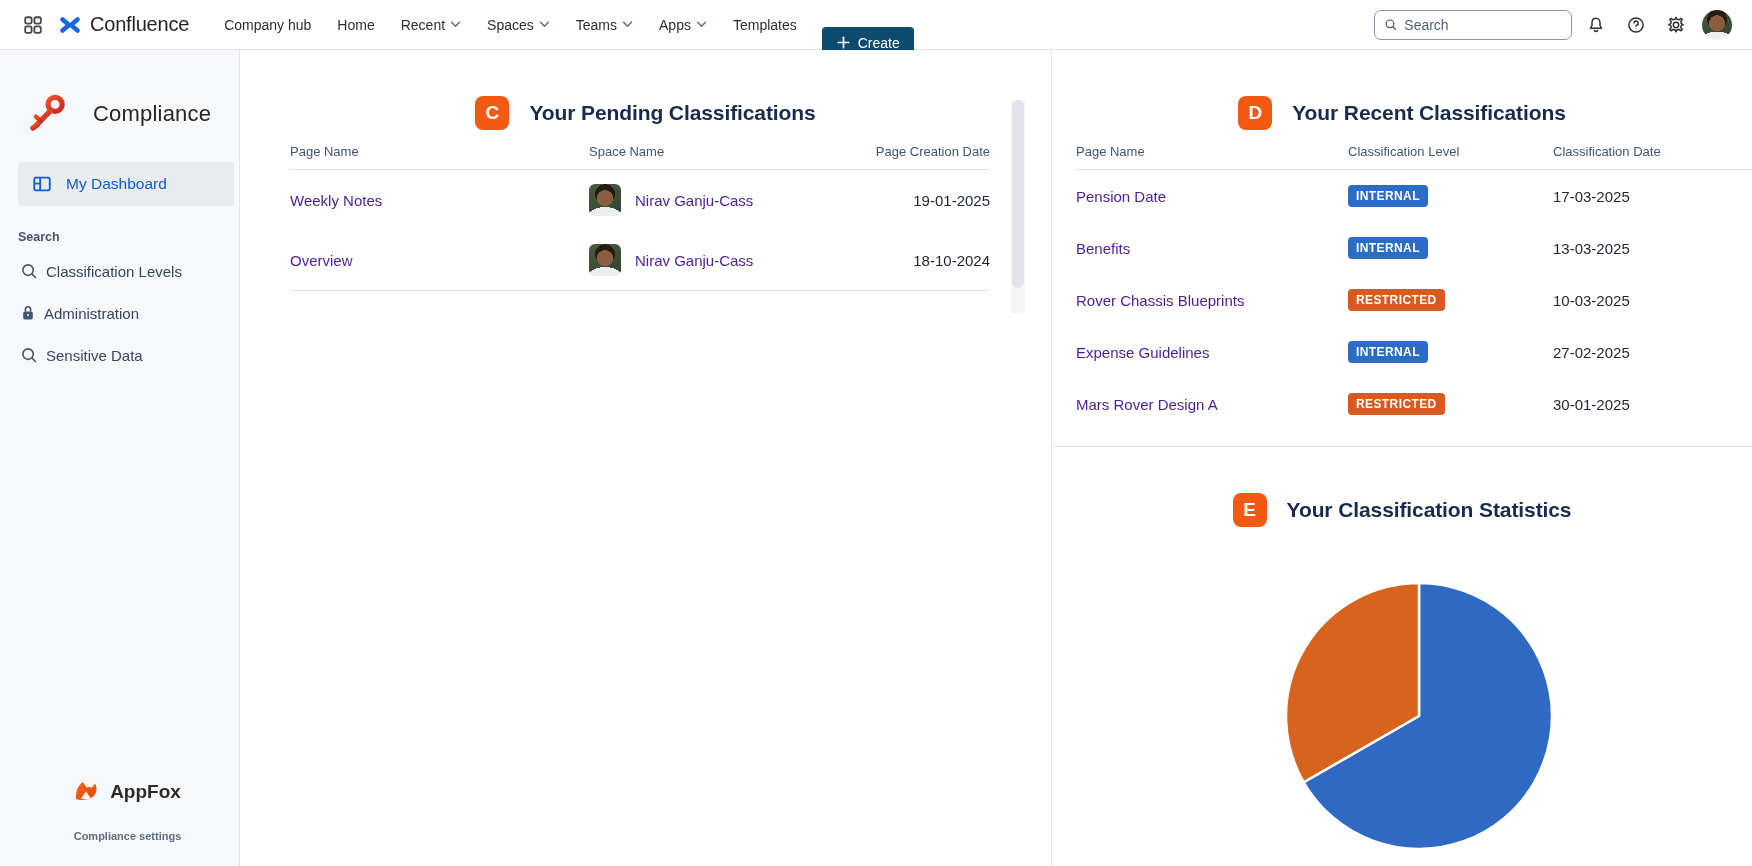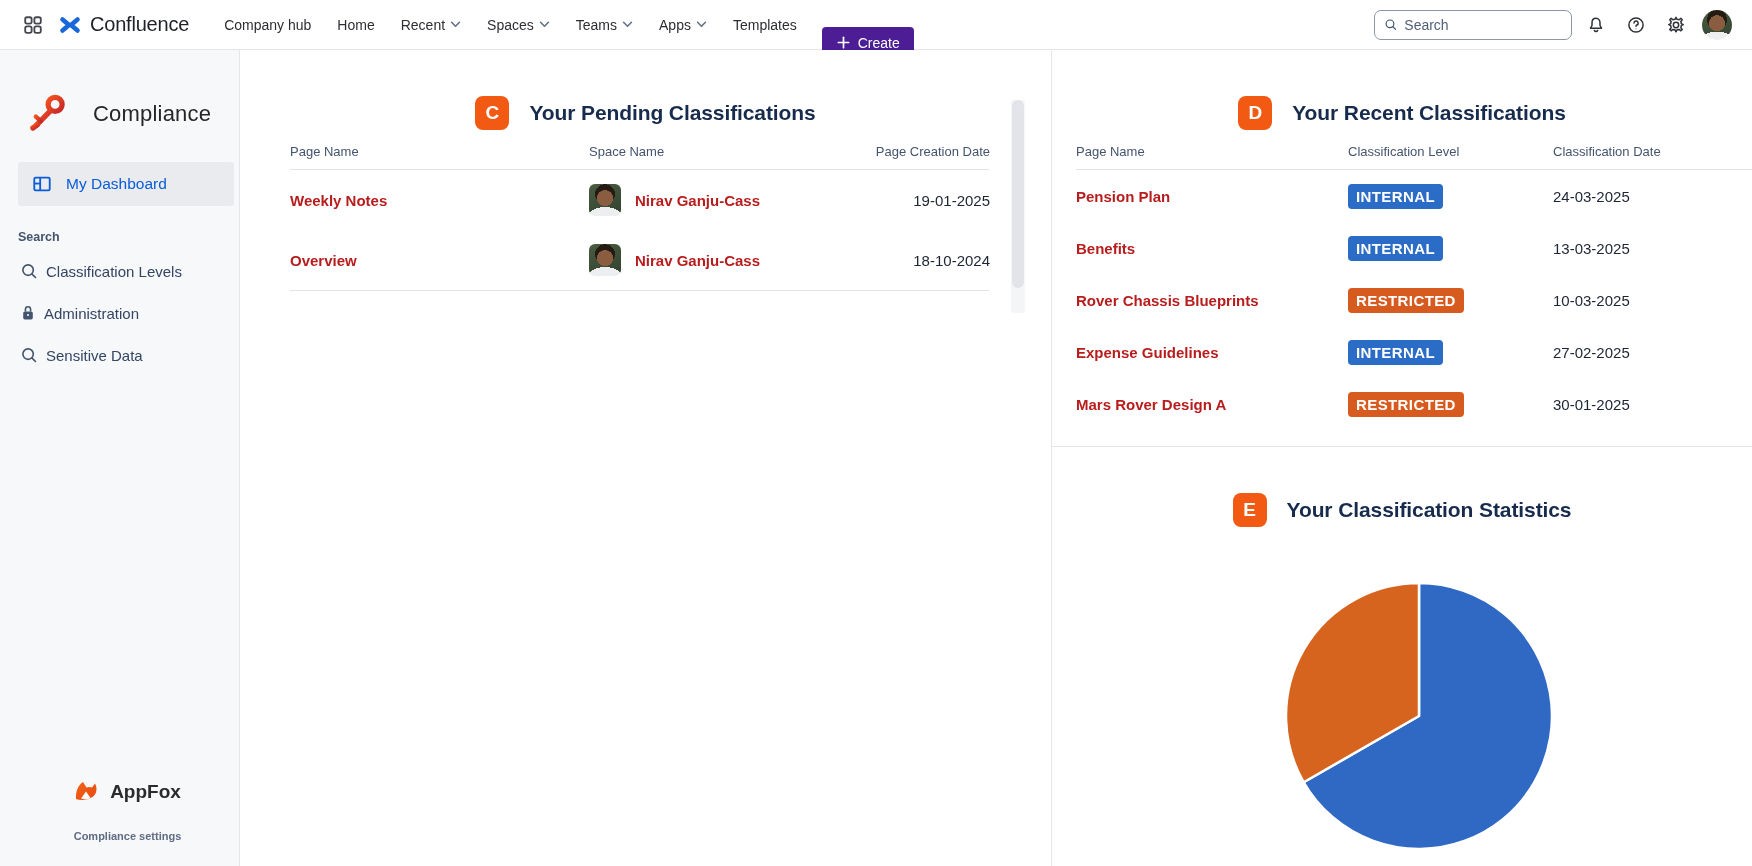--- a/index.html
+++ b/index.html
@@ -9,21 +9,21 @@
   
   .topnav { height:50px; display:flex; align-items:center; padding:0 20px 0 16px;
     border-bottom:1px solid #E4E6EA; background:#fff; }
   .appswitcher { width:34px; height:34px; display:flex; align-items:center; justify-content:center;
     border-radius:4px; cursor:pointer; }
   .logo-group { display:flex; align-items:center; gap:8px; margin:0 22px 0 8px; }
   .logo-word { font-size:20px; font-weight:500; color:#1E2127; letter-spacing:-0.2px; }
   .nav-items { display:flex; align-items:flex-end; height:100%; }
   .nav-item { display:flex; align-items:center; gap:5px; padding:0 13px; height:100%;
     font-size:14px; font-weight:500; color:#2C2E33; cursor:pointer; }
-  .create-btn { display:flex; align-items:center; gap:7px; background:#4c1d95; color:#fff;
+  .create-btn { display:flex; align-items:center; gap:7px; background:#0c4a6e; color:#fff;
     border:none; border-radius:4px; height:32px; padding:0 14px; font-size:14px; font-weight:500;
     margin-left:12px; cursor:pointer; font-family:inherit;margin-top:36px; }
   .topnav-spacer { flex:1; }
   .search-box { display:flex; align-items:center; gap:7px; width:198px; height:30px;
     border:1px solid #8B97A8; border-radius:7px; padding:0 9px; background:#fff; }
   .search-box input { border:none; outline:none; width:100%; font-size:14px;
     font-family:inherit; color:#172B4D; background:transparent; }
   .search-box input::placeholder { color:#505F79; }
   .iconbtn { width:32px; height:32px; display:flex; align-items:center; justify-content:center;
     margin-left:8px; border-radius:50%; cursor:pointer; }
@@ -72,25 +72,25 @@
   .table-c { margin:14px 62px 0 50px; }
   .table-d { margin:14px 0 0 24px; }
   .thead { display:grid; font-size:13px; color:#44546F; padding-bottom:10px;
     border-bottom:1px solid #E0E3E8; }
   .grid-c { grid-template-columns:299px 261px 140px; }
   .grid-d { grid-template-columns:272px 205px 199px; }
   .grid-c .col-date, .grid-c .cell-date { text-align:right; }
   .c-row { display:grid; align-items:center; height:60px; }
   .d-row { display:grid; align-items:center; height:52px; }
   .c-rows { border-bottom:1px solid #E0E3E8; }
-  .link { color:#b91c1c; font-size:15px; text-decoration:none; cursor:pointer;font-weight:bold; }
+  .link { color:#4c1d95; font-size:15px; text-decoration:none; cursor:pointer; }
   .cell-date { font-size:15px; color:#1D2433; }
   .space-cell { display:flex; align-items:center; gap:14px; }
   .avatar-sq { width:32px; height:32px; border-radius:6px; flex:0 0 32px; }
-  .level-badge { display:inline-block; color:#fff; font-size:15px; font-weight:700;
+  .level-badge { display:inline-block; color:#fff; font-size:12px; font-weight:700;
     letter-spacing:0.4px; padding:4px 8px; border-radius:4px; }
 
   
   .v-scrollbar { position:absolute; top:50px; right:26px; width:14px; height:213px;
     background:#F4F5F7; border-radius:2px; }
   .v-scrollbar .thumb { position:absolute; top:0; left:1px; right:1px; height:188px;
     background:#E2E4E9; border-radius:6px; cursor:pointer; }
 
   
   .pie-wrap { display:flex; justify-content:center; margin-top:46px; padding-left:34px; }
@@ -302,23 +302,23 @@
           <h2>Your Recent Classifications</h2>
         </div>
         <div class="table-d">
           <div class="thead grid-d">
             <div>Page Name</div>
             <div>Classification Level</div>
             <div>Classification Date</div>
           </div>
           <div id="recent-body">
               <div class="d-row grid-d">
-                <a class="link">Pension Plan</a>
+                <a class="link">Pension Date</a>
                 <div><span class="level-badge" style="background:#2B6CC6">INTERNAL</span></div>
-                <div class="cell-date">24-03-2025</div>
+                <div class="cell-date">17-03-2025</div>
               </div>
               <div class="d-row grid-d">
                 <a class="link">Benefits</a>
                 <div><span class="level-badge" style="background:#2B6CC6">INTERNAL</span></div>
                 <div class="cell-date">13-03-2025</div>
               </div>
               <div class="d-row grid-d">
                 <a class="link">Rover Chassis Blueprints</a>
                 <div><span class="level-badge" style="background:#D75A1F">RESTRICTED</span></div>
                 <div class="cell-date">10-03-2025</div>

